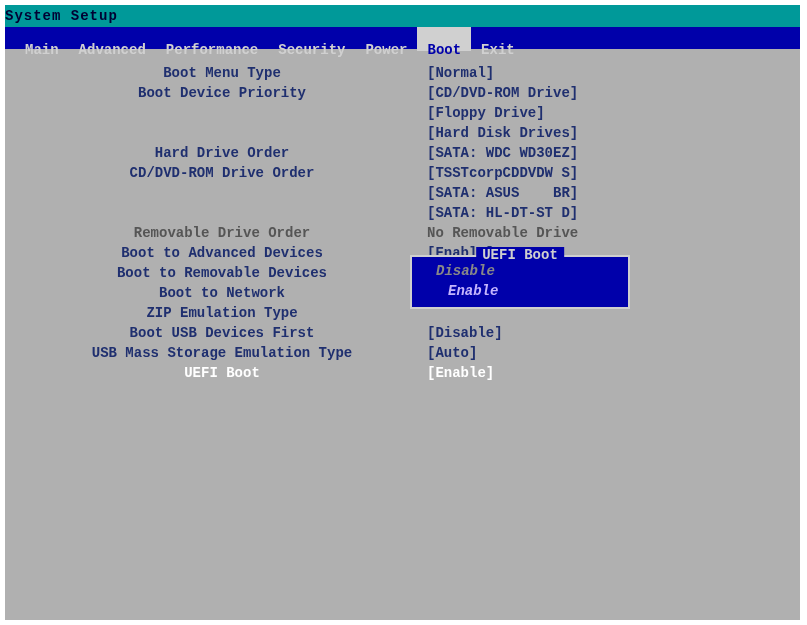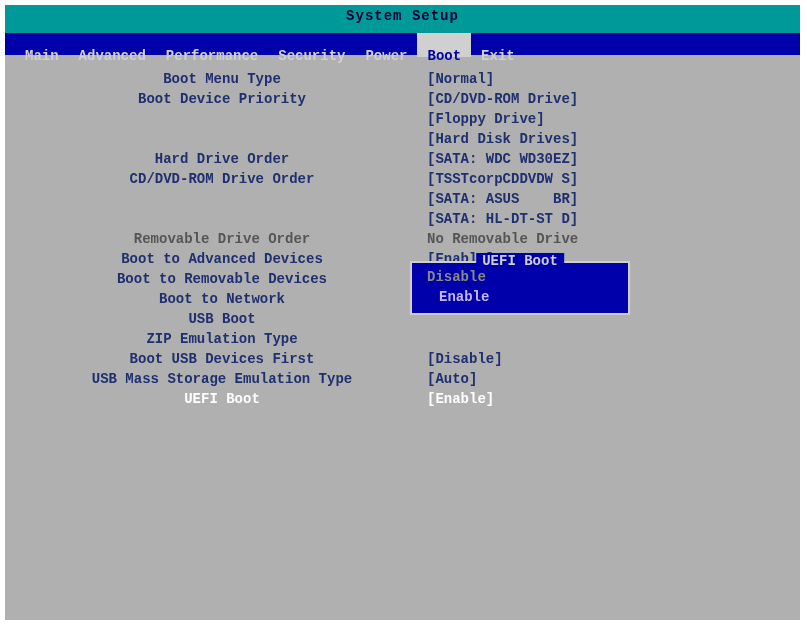--- a/index.html
+++ b/index.html
@@ -13,24 +13,23 @@
     overflow: hidden;
   }
   .bios-frame {
     width: 795px;
     height: 615px;
     margin: 5px;
     background: #b0b0b0;
     position: relative;
   }
   .titlebar {
-    height: 28px;
+    height: 22px;
     background: #009999;
     color: #000033;
-    text-align: center;
     line-height: 22px;
     letter-spacing: 1px;
   }
   .menubar {
     height: 22px;
     background: #0000aa;
     display: flex;
     padding: 0 10px;
   }
   .menu-item {
@@ -80,23 +79,24 @@
   .popup-title {
     position: absolute;
     top: -10px;
     left: 50%;
     transform: translateX(-50%);
     background: #0000aa;
     padding: 0 6px;
     color: #cfcfcf;
   }
   .popup-option {
-    padding: 0 15px;
+    padding: 0 24px;
     line-height: 20px;
     color: #888888;
+    font-style: italic;
   }
   .popup-option.selected {
     color: #c4b5fd;
     margin-left: 12px;
   }
 </style>
 </head>
 <body>
 
 <div class="bios-frame">
@@ -159,24 +159,20 @@
         </div>
         <div class="row">
           <div class="label-col">Boot to Removable Devices</div>
           <div class="value-col"></div>
         </div>
         <div class="row">
           <div class="label-col">Boot to Network</div>
           <div class="value-col"></div>
         </div>
         <div class="row">
-          <div class="label-col">USB Boot</div>
-          <div class="value-col"></div>
-        </div>
-        <div class="row">
           <div class="label-col">ZIP Emulation Type</div>
           <div class="value-col"></div>
         </div>
         <div class="row">
           <div class="label-col">Boot USB Devices First</div>
           <div class="value-col">[Disable]</div>
         </div>
         <div class="row">
           <div class="label-col">USB Mass Storage Emulation Type</div>
           <div class="value-col">[Auto]</div>

